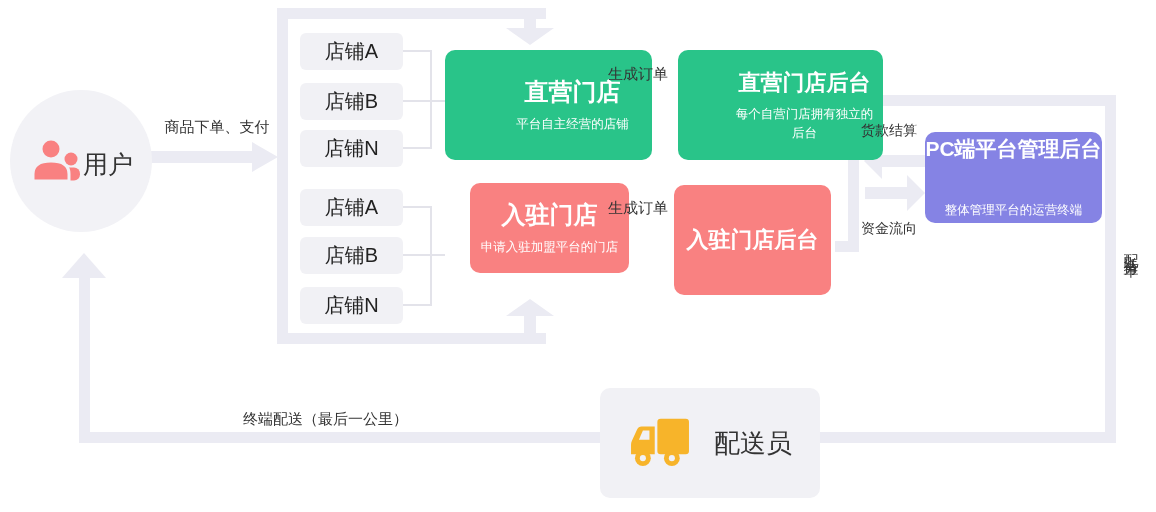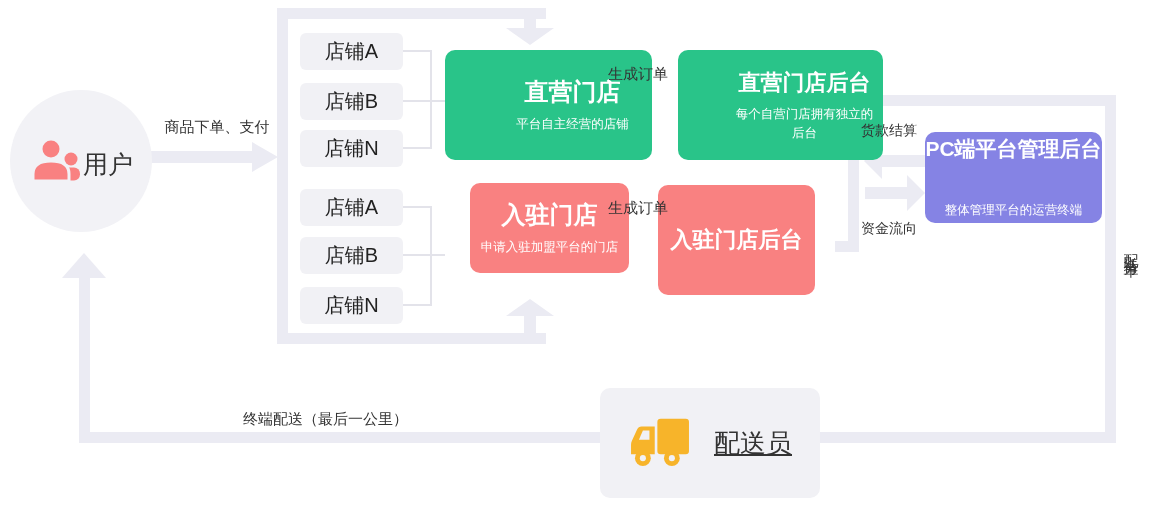--- a/index.html
+++ b/index.html
@@ -28,21 +28,21 @@
   .node .s{font-size:12.5px;line-height:1.5;padding:0 9px;margin-top:7px;}
   .n-green{background:var(--green);padding-left:48px;}
   .n-red{background:var(--red);}
   .n-purple{background:var(--purple);}
   
   .user-circle{position:absolute;left:10px;top:90px;width:142px;height:142px;border-radius:50%;
     background:var(--circle-gray);display:flex;flex-direction:row;align-items:center;justify-content:center;z-index:2;}
   .user-circle .u-label{font-size:25px;color:#333;margin-top:6px;}
   
   .courier{position:absolute;left:600px;top:388px;width:220px;height:110px;border-radius:10px;
-    background:var(--box-gray);display:flex;align-items:center;justify-content:center;gap:22px;z-index:2;text-decoration:underline;}
+    background:var(--box-gray);display:flex;align-items:center;justify-content:center;gap:22px;z-index:2;}
   .courier .c-label{font-size:26px;color:#333;}
   
   .flabel{position:absolute;font-size:15px;font-weight:500;color:#333;white-space:nowrap;z-index:3;}
   .flabel.sm{font-size:14px;}
   .v-label{writing-mode:vertical-rl;letter-spacing:3px;}
 </style>
 </head>
 <body>
 
 <div class="canvas">
@@ -120,21 +120,21 @@
     <div class="s">平台自主经营的店铺</div>
   </div>
   <div class="node n-green" style="left:678px;top:50px;width:157px;height:110px;">
     <div class="t" style="font-size:22px;">直营门店后台</div>
     <div class="s">每个自营门店拥有独立的后台</div>
   </div>
   <div class="node n-red" style="left:445px;top:183px;width:159px;height:90px;margin-left:25px;">
     <div class="t" style="font-size:24px;">入驻门店</div>
     <div class="s">申请入驻加盟平台的门店</div>
   </div>
-  <div class="node n-red" style="left:658px;top:185px;width:157px;height:110px;">
+  <div class="node n-red" style="left:674px;top:185px;width:157px;height:110px;">
     <div class="t" style="font-size:22px;">入驻门店后台</div>
   </div>
   <div class="node n-purple" style="left:925px;top:132px;width:177px;height:91px;gap:33px;">
     <div class="t" style="font-size:21px;">PC端平台管理后台</div>
     <div class="s" style="margin-top:5px;">整体管理平台的运营终端</div>
   </div>
 
   <div class="courier">
     <svg width="64" height="54" viewBox="0 0 48 41">
       <g fill="var(--yellow)">

